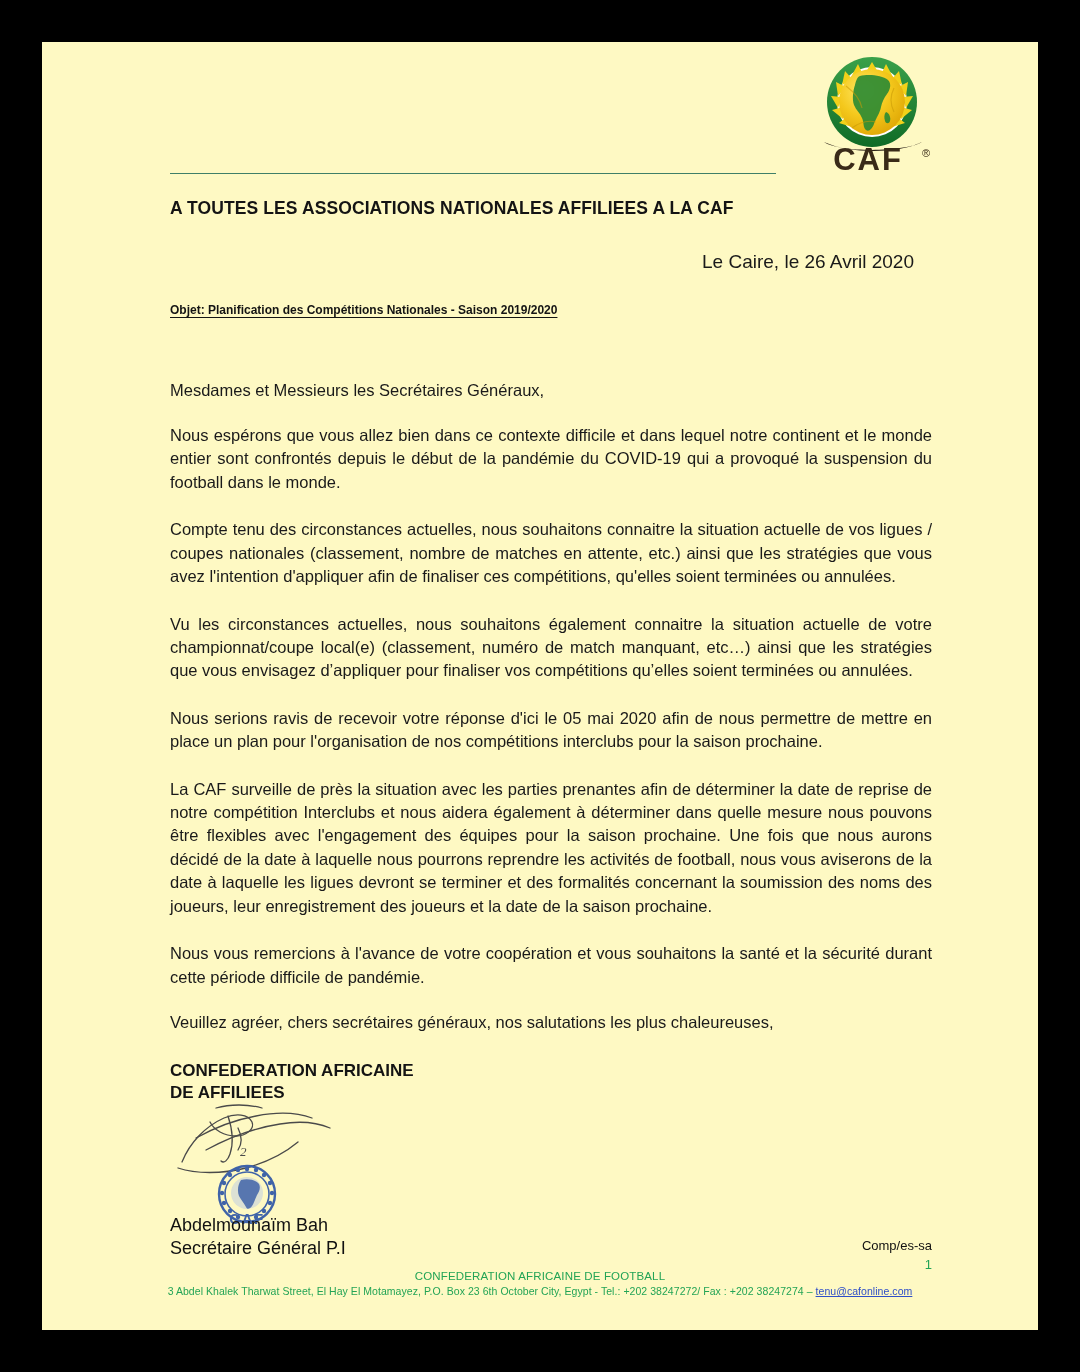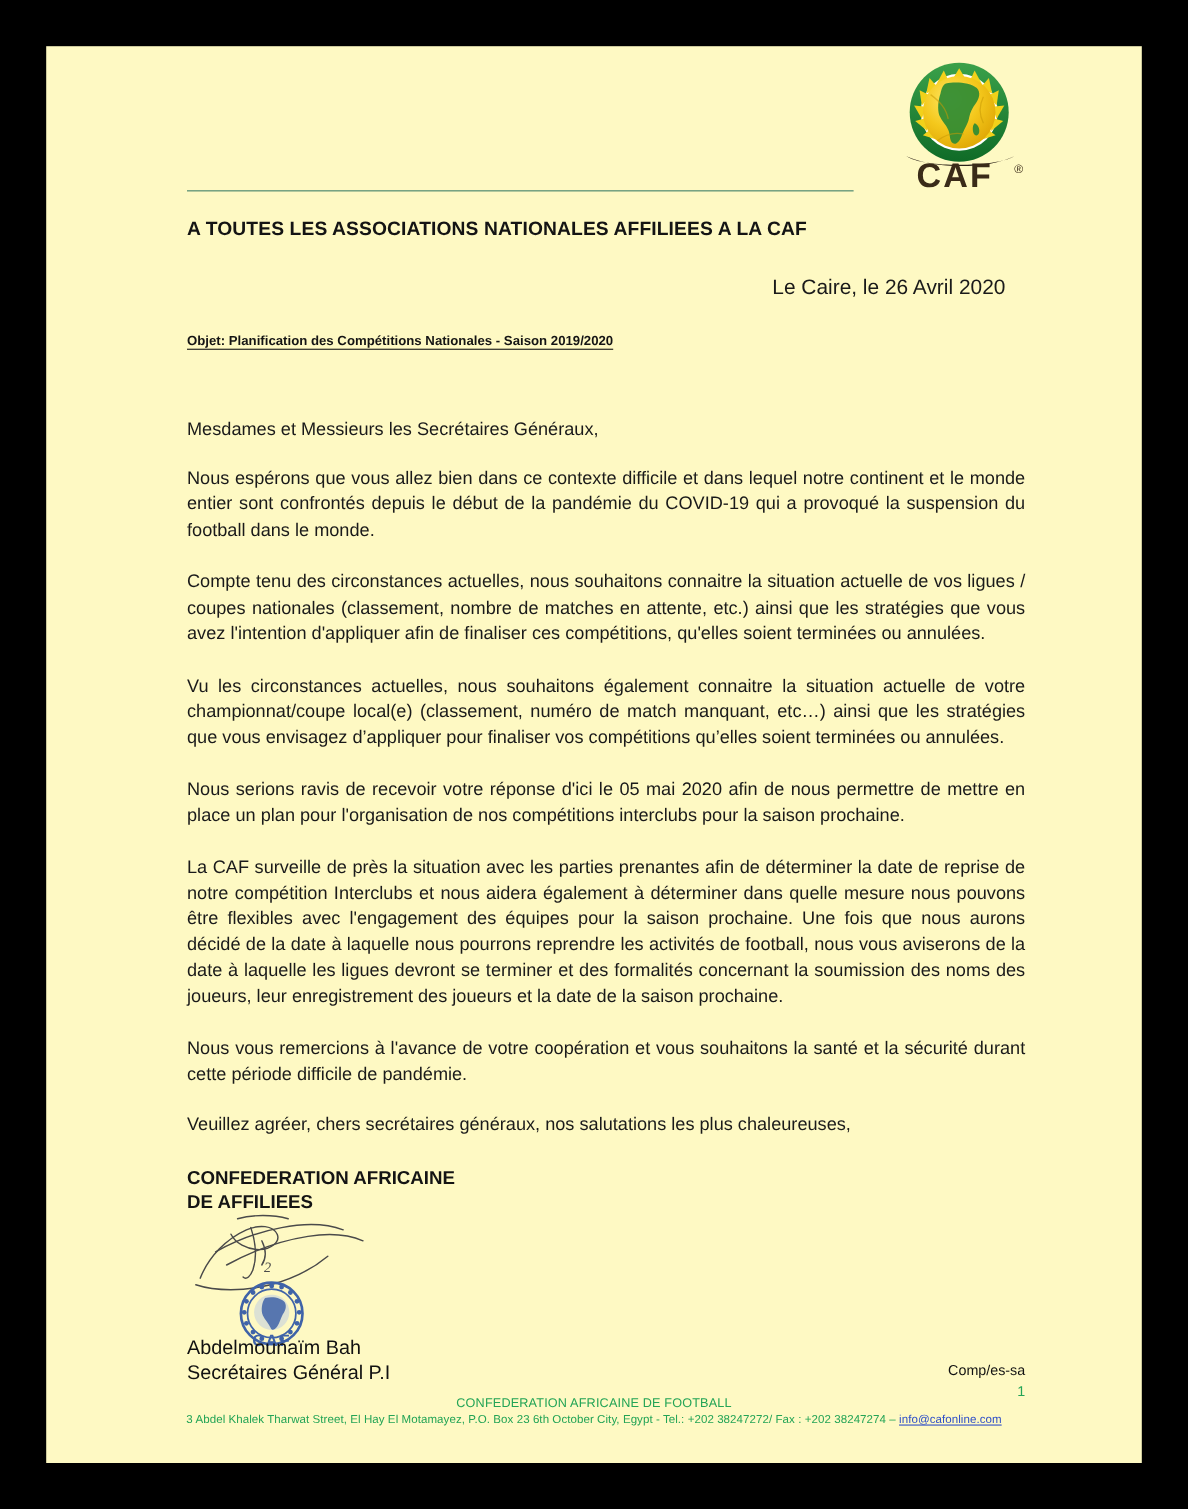--- a/index.html
+++ b/index.html
@@ -303,32 +303,32 @@
             <circle cx="30" cy="57" r="2.2"></circle>
           </g>
           <circle cx="39" cy="33" r="16" fill="#b9c9e6" opacity="0.5"></circle>
           <path d="M33 20 C40 18 48 20 51 24 C53 28 51 32 49 35 C47 39 46 43 44 46
                    C42 49 39 50 38 47 C36 43 33 40 31 36 C29 31 30 24 33 20 Z" fill="#3f63a8" opacity="0.85"></path>
           <text x="39" y="64" text-anchor="middle" font-family="'Liberation Sans', sans-serif" font-size="15" font-weight="bold" fill="#3f63a8" letter-spacing="1.5">CAF</text>
         </svg>
 
         <div class="signer-name">
           <div>Abdelmounaïm Bah</div>
-          <div>Secrétaires Général P.I</div>
+          <div>Secrétaire Général P.I</div>
         </div>
       </div>
 
     </div>
 
     <div class="ref-mark">
       <span>Comp/es-sa</span>
       <span class="ref-page">1</span>
     </div>
 
     <div class="footer">
       <div class="footer-title">CONFEDERATION AFRICAINE DE FOOTBALL</div>
       <div class="footer-address">
-        <span>3 Abdel Khalek Tharwat Street, El Hay El Motamayez, P.O. Box 23 6th October City, Egypt - Tel.: +202 38247272/ Fax : +202 38247274 – </span><a class="footer-email" href="#">info@cafonline.com</a>
+        <span>3 Abdel Khalek Tharwat Street, El Hay El Motamayez, P.O. Box 23 6th October City, Egypt - Tel.: +202 38247272/ Fax : +202 38247274 – </span><a class="footer-email" href="#">tenu@cafonline.com</a>
       </div>
     </div>
 
   </div>
 </div>
 
 </body></html>

